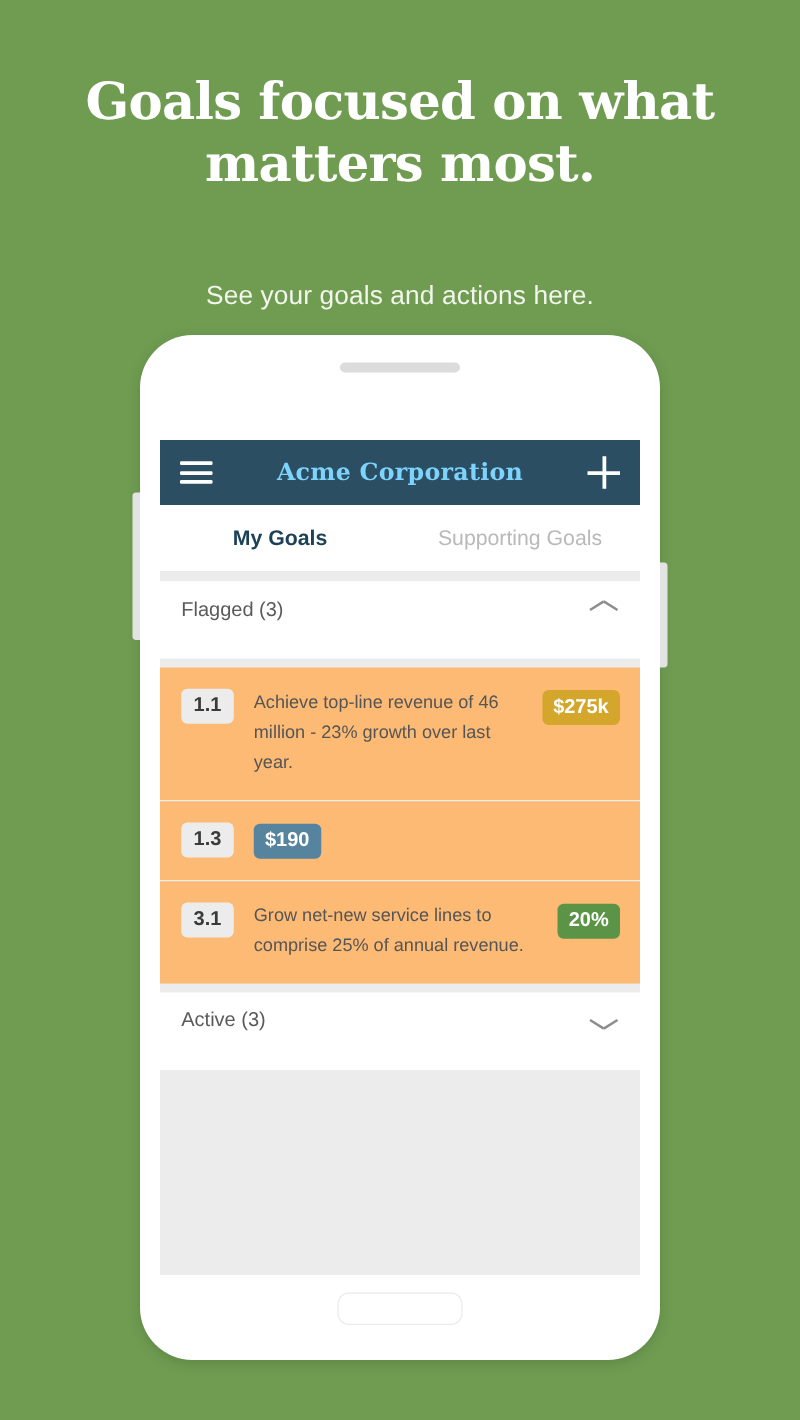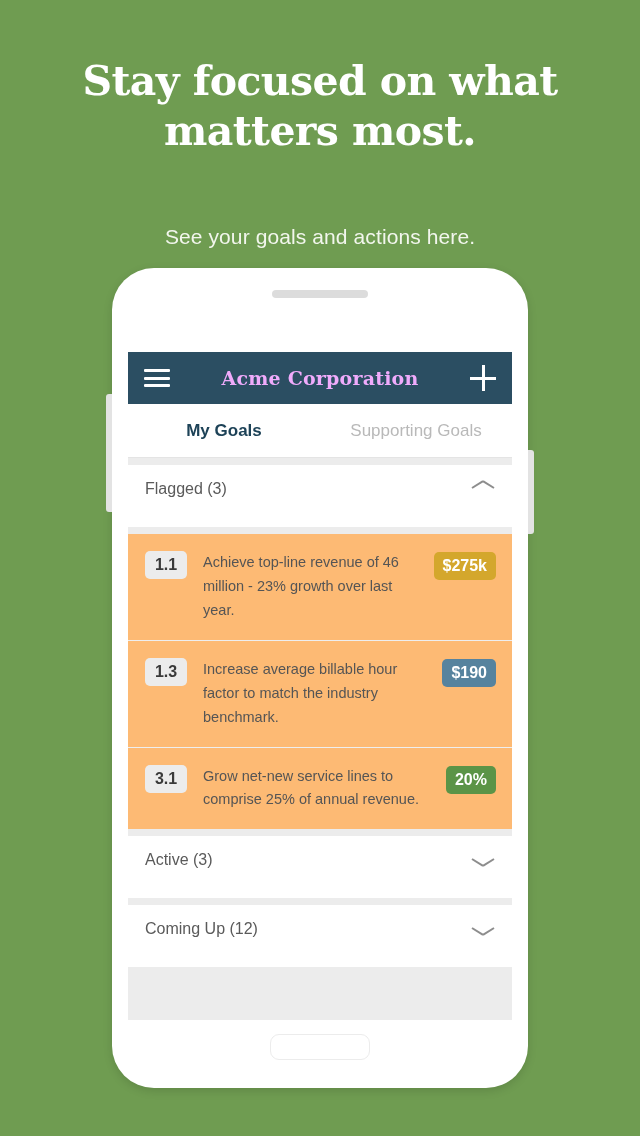--- a/index.html
+++ b/index.html
@@ -105,21 +105,21 @@
     height: 52px;
     background: #2b4e62;
     display: flex;
     align-items: center;
     padding: 0 16px;
     position: relative;
   }
   .appbar-title {
     flex: 1;
     text-align: center;
-    color: #f0abfc;
+    color: #7dd3fc;
     font-family: "DejaVu Serif", serif;
     font-size: 19px;
     font-weight: bold;
     letter-spacing: 0.2px;
   }
   .icon-hamburger {
     width: 26px;
     height: 18px;
     display: flex;
     flex-direction: column;
@@ -238,21 +238,21 @@
     padding: 5px 9px;
     margin-top: 1px;
     white-space: nowrap;
   }
   .filler { height: 62px; background: #ececec; }
 </style>
 </head>
 <body>
 
 <div class="promo">
-  <div class="promo-headline">Stay focused on what matters most.</div>
+  <div class="promo-headline">Goals focused on what matters most.</div>
   <div class="promo-sub">See your goals and actions here.</div>
 </div>
 
 <div class="phone">
   <div class="phone-speaker"></div>
   <div class="btn-volume"></div>
   <div class="btn-power"></div>
   <div class="phone-home"></div>
 
   <div class="screen">
@@ -284,41 +284,36 @@
       <div class="goal-group">
 
         <div class="goal-row">
           <span class="goal-num">1.1</span>
           <span class="goal-text">Achieve top-line revenue of 46 million - 23% growth over last year.</span>
           <span class="goal-badge" style="background:#d4a72c">$275k</span>
         </div>
 
         <div class="goal-row">
           <span class="goal-num">1.3</span>
-          <span class="goal-text">Increase average billable hour factor to match the industry benchmark.</span>
           <span class="goal-badge" style="background:#56839e">$190</span>
         </div>
 
         <div class="goal-row">
           <span class="goal-num">3.1</span>
           <span class="goal-text">Grow net-new service lines to comprise 25% of annual revenue.</span>
           <span class="goal-badge" style="background:#5b9447">20%</span>
         </div>
 
       </div>
 
       <div class="gap"></div>
       <div class="section-head">
         <span class="section-title">Active (3)</span>
         <span class="chev down"></span>
       </div>
 
       <div class="gap"></div>
-      <div class="section-head">
-        <span class="section-title">Coming Up (12)</span>
-        <span class="chev down"></span>
-      </div>
 
       <div class="filler"></div>
     </div>
 
   </div>
 </div>
 
 </body></html>

